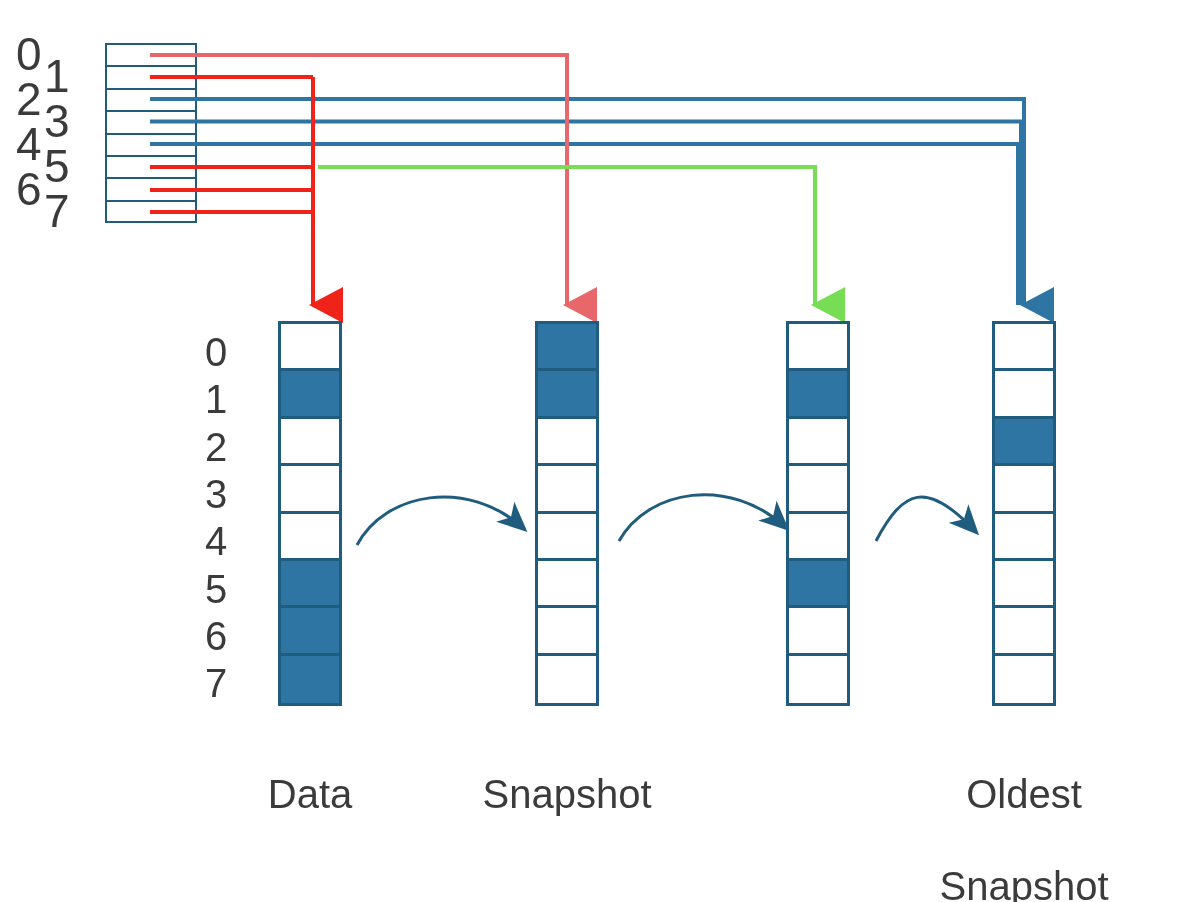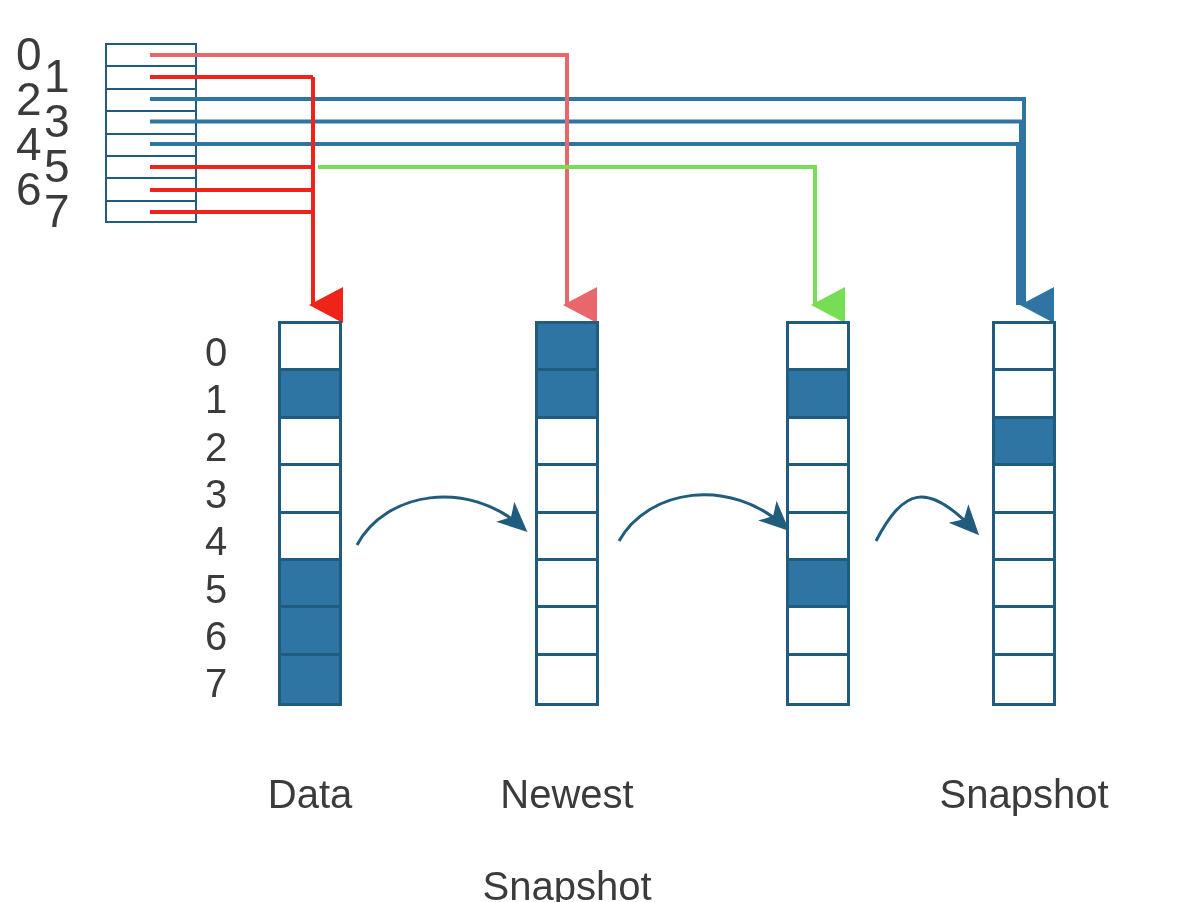--- a/index.html
+++ b/index.html
@@ -161,20 +161,20 @@
     <div class="cell"></div>
     <div class="cell"></div>
     <div class="cell"></div>
     <div class="cell last"></div>
   </div>
 
   <div class="caption" style="left:230px; width:160px; top:725px;">
     <div>Data</div>
   </div>
   <div class="caption" style="left:447px; width:240px; top:725px;">
-    <div>Newest</div>
     <div>Snapshot</div>
   </div>
   <div class="caption" style="left:904px; width:240px; top:725px;">
+    <div>Oldest</div>
     <div>Snapshot</div>
   </div>
 
 </div>
 
 </body></html>

